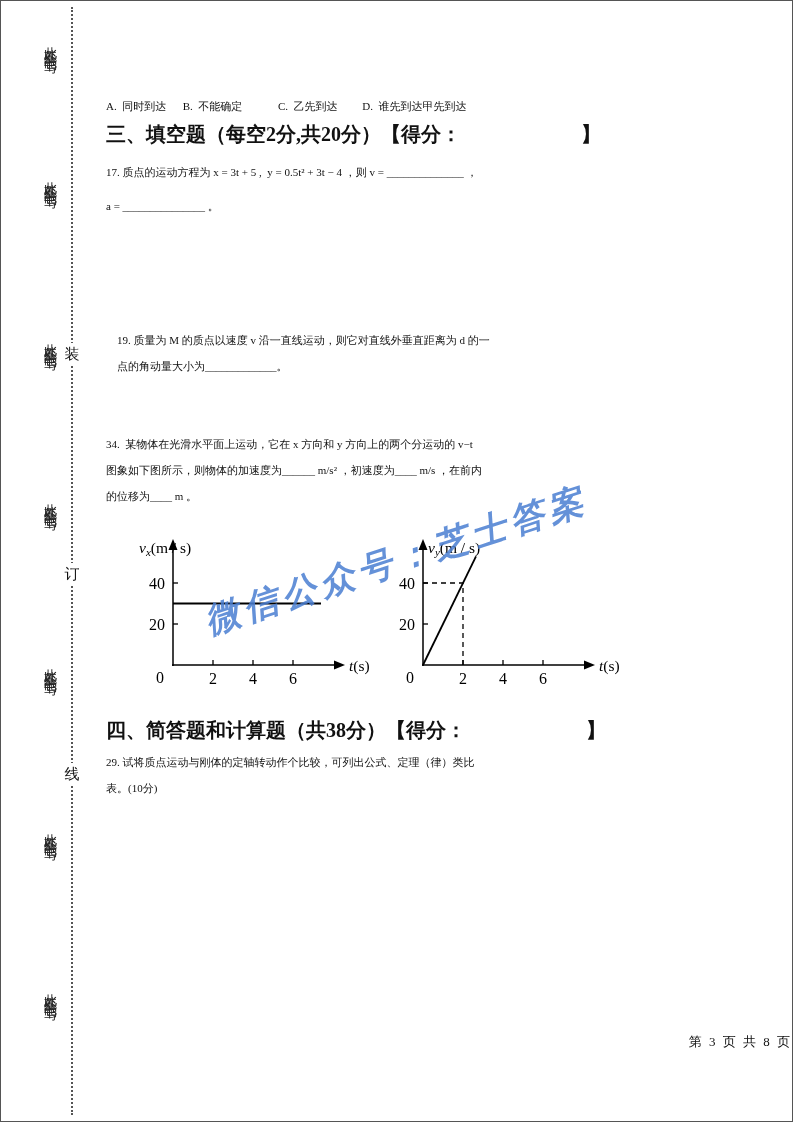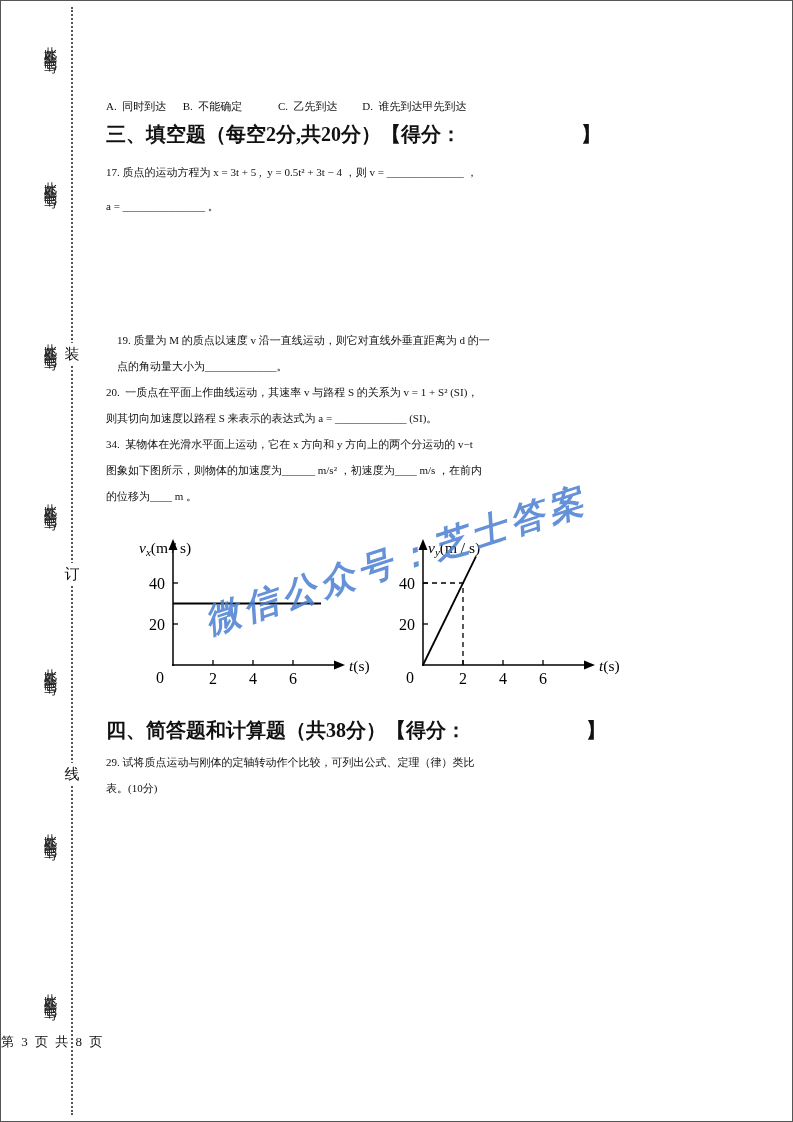--- a/index.html
+++ b/index.html
@@ -17,21 +17,21 @@
     left:40px; writing-mode:vertical-rl; text-orientation:upright;
     font-size:13px; letter-spacing:3px; color:#222;
   }
   .dotline { left:70px; top:6px; height:1108px; width:0; border-left:2px dotted #555; }
   .bind-char { left:60px; width:22px; text-align:center; background:#fff; font-size:15px; z-index:2; padding:2px 0; }
   .watermark {
     font-size:35px; font-weight:bold; font-style:italic; letter-spacing:5px;
     transform:rotate(-18deg); transform-origin:0 50%;
     opacity:.85; z-index:5; white-space:nowrap; color:#4a7ed2;
   }
-  .footer { left:0; width:100%; top:1032px; text-align:left; font-size:13px; letter-spacing:2px; }
+  .footer { left:0; width:100%; top:1032px; text-align:right; font-size:13px; letter-spacing:2px; }
   svg text { font-family:"Liberation Serif","DejaVu Serif",serif; fill:#000; }
 </style>
 </head>
 <body>
 
 <div class="page">
 
   <div class="abs dotline"></div>
 
   <div class="abs margin-note" style="top:35px">此处不能书写</div>
@@ -46,22 +46,20 @@
   <div class="abs bind-char" style="top:562px">订</div>
   <div class="abs bind-char" style="top:762px">线</div>
 
   <div class="abs para" style="top:92px;left:105px">A.  同时到达      B.  不能确定             C.  乙先到达         D.  谁先到达甲先到达</div>
   <div class="abs heading" style="top:120px;left:105px">三、填空题（每空2分,共20分）【得分：　　　　　　】</div>
 
   <div class="abs para" style="top:158px;left:105px">17. 质点的运动方程为 x = 3t + 5 ,  y = 0.5t² + 3t − 4 ，则 v = ______________ ，</div>
   <div class="abs para" style="top:192px;left:105px">a = _______________ 。</div>
   <div class="abs para" style="top:326px;left:116px">19. 质量为 M 的质点以速度 v 沿一直线运动，则它对直线外垂直距离为 d 的一
 点的角动量大小为_____________。</div>
-  <div class="abs para" style="top:378px;left:105px">20.  一质点在平面上作曲线运动，其速率 v 与路程 S 的关系为 v = 1 + S² (SI)，
-则其切向加速度以路程 S 来表示的表达式为 a = _____________ (SI)。</div>
   <div class="abs para" style="top:430px;left:105px">34.  某物体在光滑水平面上运动，它在 x 方向和 y 方向上的两个分运动的 v−t
 图象如下图所示，则物体的加速度为______ m/s² ，初速度为____ m/s ，在前内
 的位移为____ m 。</div>
 
   <svg class="abs" style="top:512px;left:112px" width="280" height="195">
       <line x1="59" y1="152" x2="222" y2="152" stroke="#000" stroke-width="1.5"></line>
       <polygon points="232,152 221,147.5 221,156.5" fill="#000"></polygon>
       <line x1="60" y1="153" x2="60" y2="36" stroke="#000" stroke-width="1.5"></line>
       <polygon points="60,26 55.5,37 64.5,37" fill="#000"></polygon>
       <line x1="100" y1="152" x2="100" y2="147" stroke="#000" stroke-width="1.3"></line>

